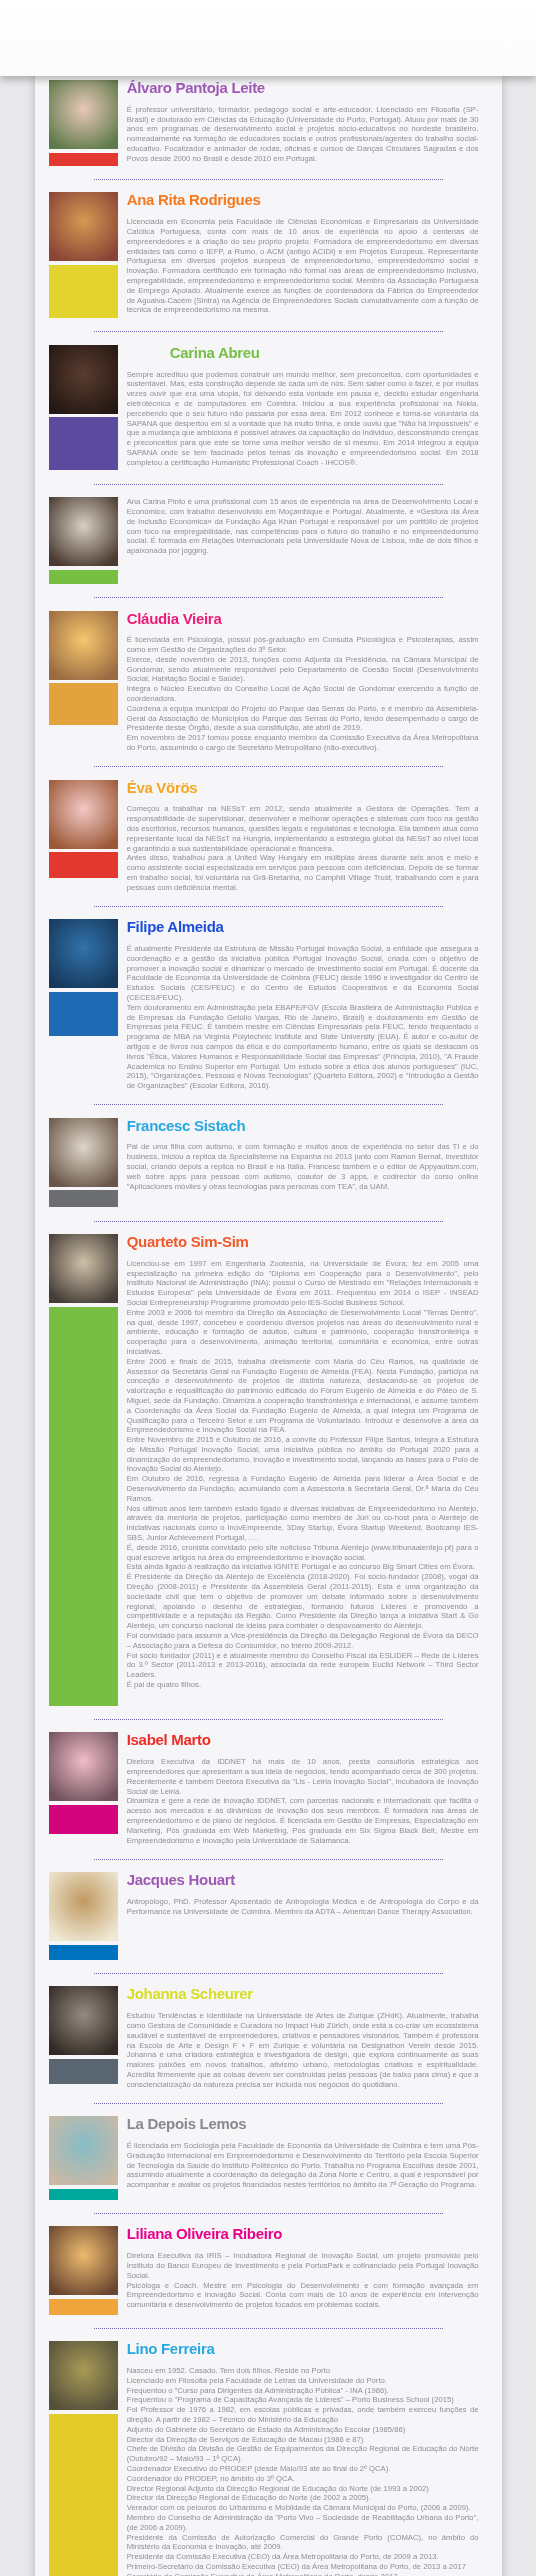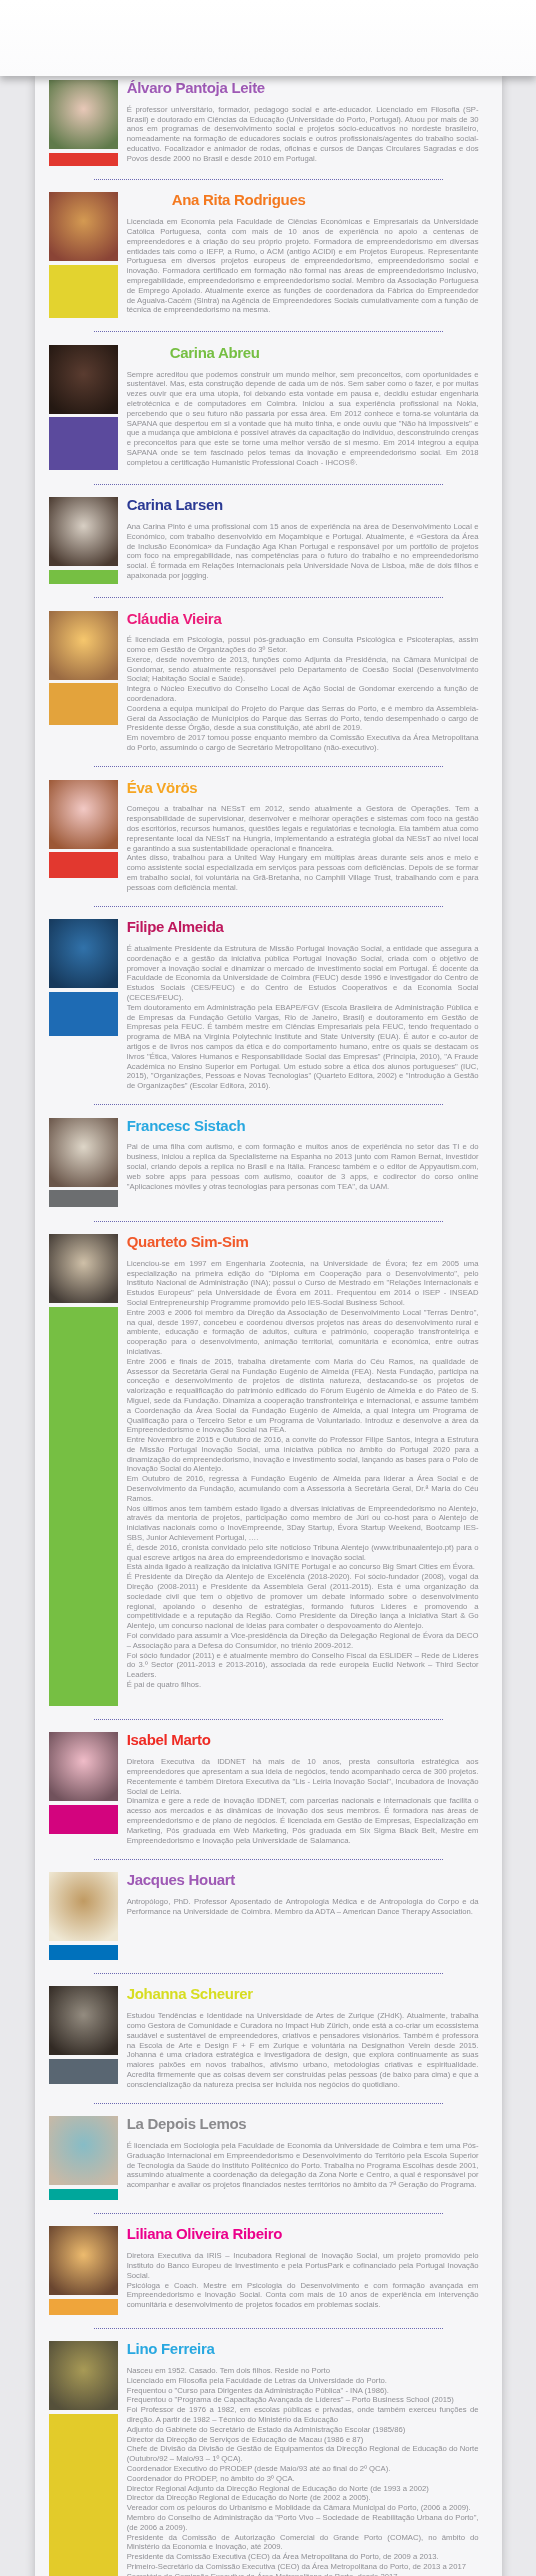--- a/index.html
+++ b/index.html
@@ -84,21 +84,21 @@
       <p class="bio">É professor universitário, formador, pedagogo social e arte-educador. Licenciado em Filosofia (SP-Brasil) e doutorado em Ciências da Educação (Universidade do Porto, Portugal). Atuou por mais de 30 anos em programas de desenvolvimento social e projetos sócio-educativos no nordeste brasileiro, nomeadamente na formação de educadores sociais e outros profissionais/agentes do trabalho social-educativo. Focalizador e animador de rodas, oficinas e cursos de Danças Circulares Sagradas e dos Povos desde 2000 no Brasil e desde 2010 em Portugal.</p>
     </div>
   </section>
 <hr class="divider" style="border-top-color: rgb(107, 104, 178);">
   <section class="profile">
     <div class="photo-col">
       <div class="photo" title="woman with red glasses in profile, colorful background" style="background: radial-gradient(circle at 50% 42%, rgb(212, 154, 82) 0%, rgb(138, 68, 54) 85%);"></div>
       <div class="accent" style="background: rgb(227, 211, 47); height: 53px;"></div>
     </div>
     <div class="content">
-      <h2 style="color: rgb(244, 121, 31); margin-left: 45px;">Ana Rita Rodrigues</h2>
+      <h2 style="color: rgb(244, 121, 31);">Ana Rita Rodrigues</h2>
       <p class="bio">Licenciada em Economia pela Faculdade de Ciências Económicas e Empresariais da Universidade Católica Portuguesa, conta com mais de 10 anos de experiência no apoio a centenas de empreendedores e à criação do seu próprio projeto. Formadora de empreendedorismo em diversas entidades tais como o IEFP, a Rumo, o ACM (antigo ACIDI) e em Projetos Europeus. Representante Portuguesa em diversos projetos europeus de empreendedorismo, empreendedorismo social e inovação. Formadora certificado em formação não formal nas áreas de empreendedorismo inclusivo, empregabilidade, empreendedorismo e empreendedorismo social. Membro da Associação Portuguesa de Emprego Apoiado. Atualmente exerce as funções de coordenadora da Fábrica do Empreendedor de Agualva-Cacém (Sintra) na Agência de Empreendedores Sociais cumulativamente com a função de técnica de empreendedorismo na mesma.</p>
     </div>
   </section>
 <hr class="divider" style="border-top-color: rgb(107, 104, 178);">
   <section class="profile">
     <div class="photo-col">
       <div class="photo" title="close-up portrait of woman, dark tones" style="background: radial-gradient(circle at 50% 42%, rgb(90, 60, 48) 0%, rgb(36, 24, 18) 85%);"></div>
       <div class="accent" style="background: rgb(91, 74, 157); height: 53px;"></div>
     </div>
     <div class="content">
@@ -106,21 +106,20 @@
       <p class="bio">Sempre acreditou que podemos construir um mundo melhor, sem preconceitos, com oportunidades e sustentável. Mas, esta construção depende de cada um de nós. Sem saber como o fazer, e por muitas vezes ouvir que era uma utopia, foi deixando esta vontade em pausa e, decidiu estudar engenharia eletrotécnica e de computadores em Coimbra. Iniciou a sua experiência profissional na Nokia, percebendo que o seu futuro não passaria por essa área. Em 2012 conhece e torna-se voluntária da SAPANA que despertou em si a vontade que há muito tinha, e onde ouviu que "Não há impossíveis" e que a mudança que ambiciona é possível através da capacitação do individuo, desconstruindo crenças e preconceitos para que este se torne uma melhor versão de si mesmo. Em 2014 integrou a equipa SAPANA onde se tem fascinado pelos temas da inovação e empreendedorismo social. Em 2018 completou a certificação Humanistic Professional Coach - IHCOS®.</p>
     </div>
   </section>
 <hr class="divider" style="border-top-color: rgb(107, 104, 178);">
   <section class="profile">
     <div class="photo-col">
       <div class="photo" title="woman with long dark hair, white top, light background" style="background: radial-gradient(circle at 50% 42%, rgb(216, 207, 196) 0%, rgb(74, 58, 48) 85%);"></div>
       <div class="accent" style="background: rgb(118, 191, 67); height: 14px;"></div>
     </div>
     <div class="content">
-      <h2 style="color: rgb(43, 58, 148);">Carina Larsen</h2>
       <p class="bio">Ana Carina Pinto é uma profissional com 15 anos de experiência na área de Desenvolvimento Local e Económico, com trabalho desenvolvido em Moçambique e Portugal. Atualmente, é «Gestora da Área de Inclusão Económica» da Fundação Aga Khan Portugal e responsável por um portfólio de projetos com foco na empregabilidade, nas competências para o futuro do trabalho e no empreendedorismo social. É formada em Relações Internacionais pela Universidade Nova de Lisboa, mãe de dois filhos e apaixonada por jogging.</p>
     </div>
   </section>
 <hr class="divider" style="border-top-color: rgb(107, 104, 178);">
   <section class="profile">
     <div class="photo-col">
       <div class="photo" title="smiling woman with long brown hair, orange background" style="background: radial-gradient(circle at 50% 42%, rgb(246, 199, 109) 0%, rgb(154, 106, 66) 85%);"></div>
       <div class="accent" style="background: rgb(227, 163, 60); height: 42px;"></div>
     </div>
     <div class="content">
@@ -144,21 +143,21 @@
 Antes disso, trabalhou para a United Way Hungary em múltiplas áreas durante seis anos e meio e como assistente social especializada em serviços para pessoas com deficiências. Depois de se formar em trabalho social, foi voluntária na Grã-Bretanha, no Camphill Village Trust, trabalhando com e para pessoas com deficiência mental.</p>
     </div>
   </section>
 <hr class="divider" style="border-top-color: rgb(107, 104, 178);">
   <section class="profile">
     <div class="photo-col">
       <div class="photo" title="man in dark suit and tie, blue background" style="background: radial-gradient(circle at 50% 42%, rgb(49, 114, 170) 0%, rgb(22, 57, 92) 85%);"></div>
       <div class="accent" style="background: rgb(30, 107, 180); height: 44px;"></div>
     </div>
     <div class="content">
-      <h2 style="color: #be185d;">Filipe Almeida</h2>
+      <h2 style="color: #1d4ed8;">Filipe Almeida</h2>
       <p class="bio">É atualmente Presidente da Estrutura de Missão Portugal Inovação Social, a entidade que assegura a coordenação e a gestão da iniciativa pública Portugal Inovação Social, criada com o objetivo de promover a inovação social e dinamizar o mercado de investimento social em Portugal. É docente da Faculdade de Economia da Universidade de Coimbra (FEUC) desde 1996 e investigador do Centro de Estudos Sociais (CES/FEUC) e do Centro de Estudos Cooperativos e da Economia Social (CECES/FEUC).
 Tem doutoramento em Administração pela EBAPE/FGV (Escola Brasileira de Administração Pública e de Empresas da Fundação Getúlio Vargas, Rio de Janeiro, Brasil) e doutoramento em Gestão de Empresas pela FEUC. É também mestre em Ciências Empresariais pela FEUC, tendo frequentado o programa de MBA na Virginia Polytechnic Institute and State University (EUA). É autor e co-autor de artigos e de livros nos campos da ética e do comportamento humano, entre os quais se destacam os livros "Ética, Valores Humanos e Responsabilidade Social das Empresas" (Princípia, 2010), "A Fraude Académica no Ensino Superior em Portugal. Um estudo sobre a ética dos alunos portugueses" (IUC, 2015), "Organizações, Pessoas e Novas Tecnologias" (Quarteto Editora, 2002) e "Introdução à Gestão de Organizações" (Escolar Editora, 2016).</p>
     </div>
   </section>
 <hr class="divider" style="border-top-color: rgb(107, 104, 178);">
   <section class="profile">
     <div class="photo-col">
       <div class="photo" title="smiling man, short dark hair, light indoor background" style="background: radial-gradient(circle at 50% 42%, rgb(222, 214, 200) 0%, rgb(106, 86, 74) 85%);"></div>
       <div class="accent" style="background: rgb(108, 110, 112); height: 17px;"></div>
     </div>

